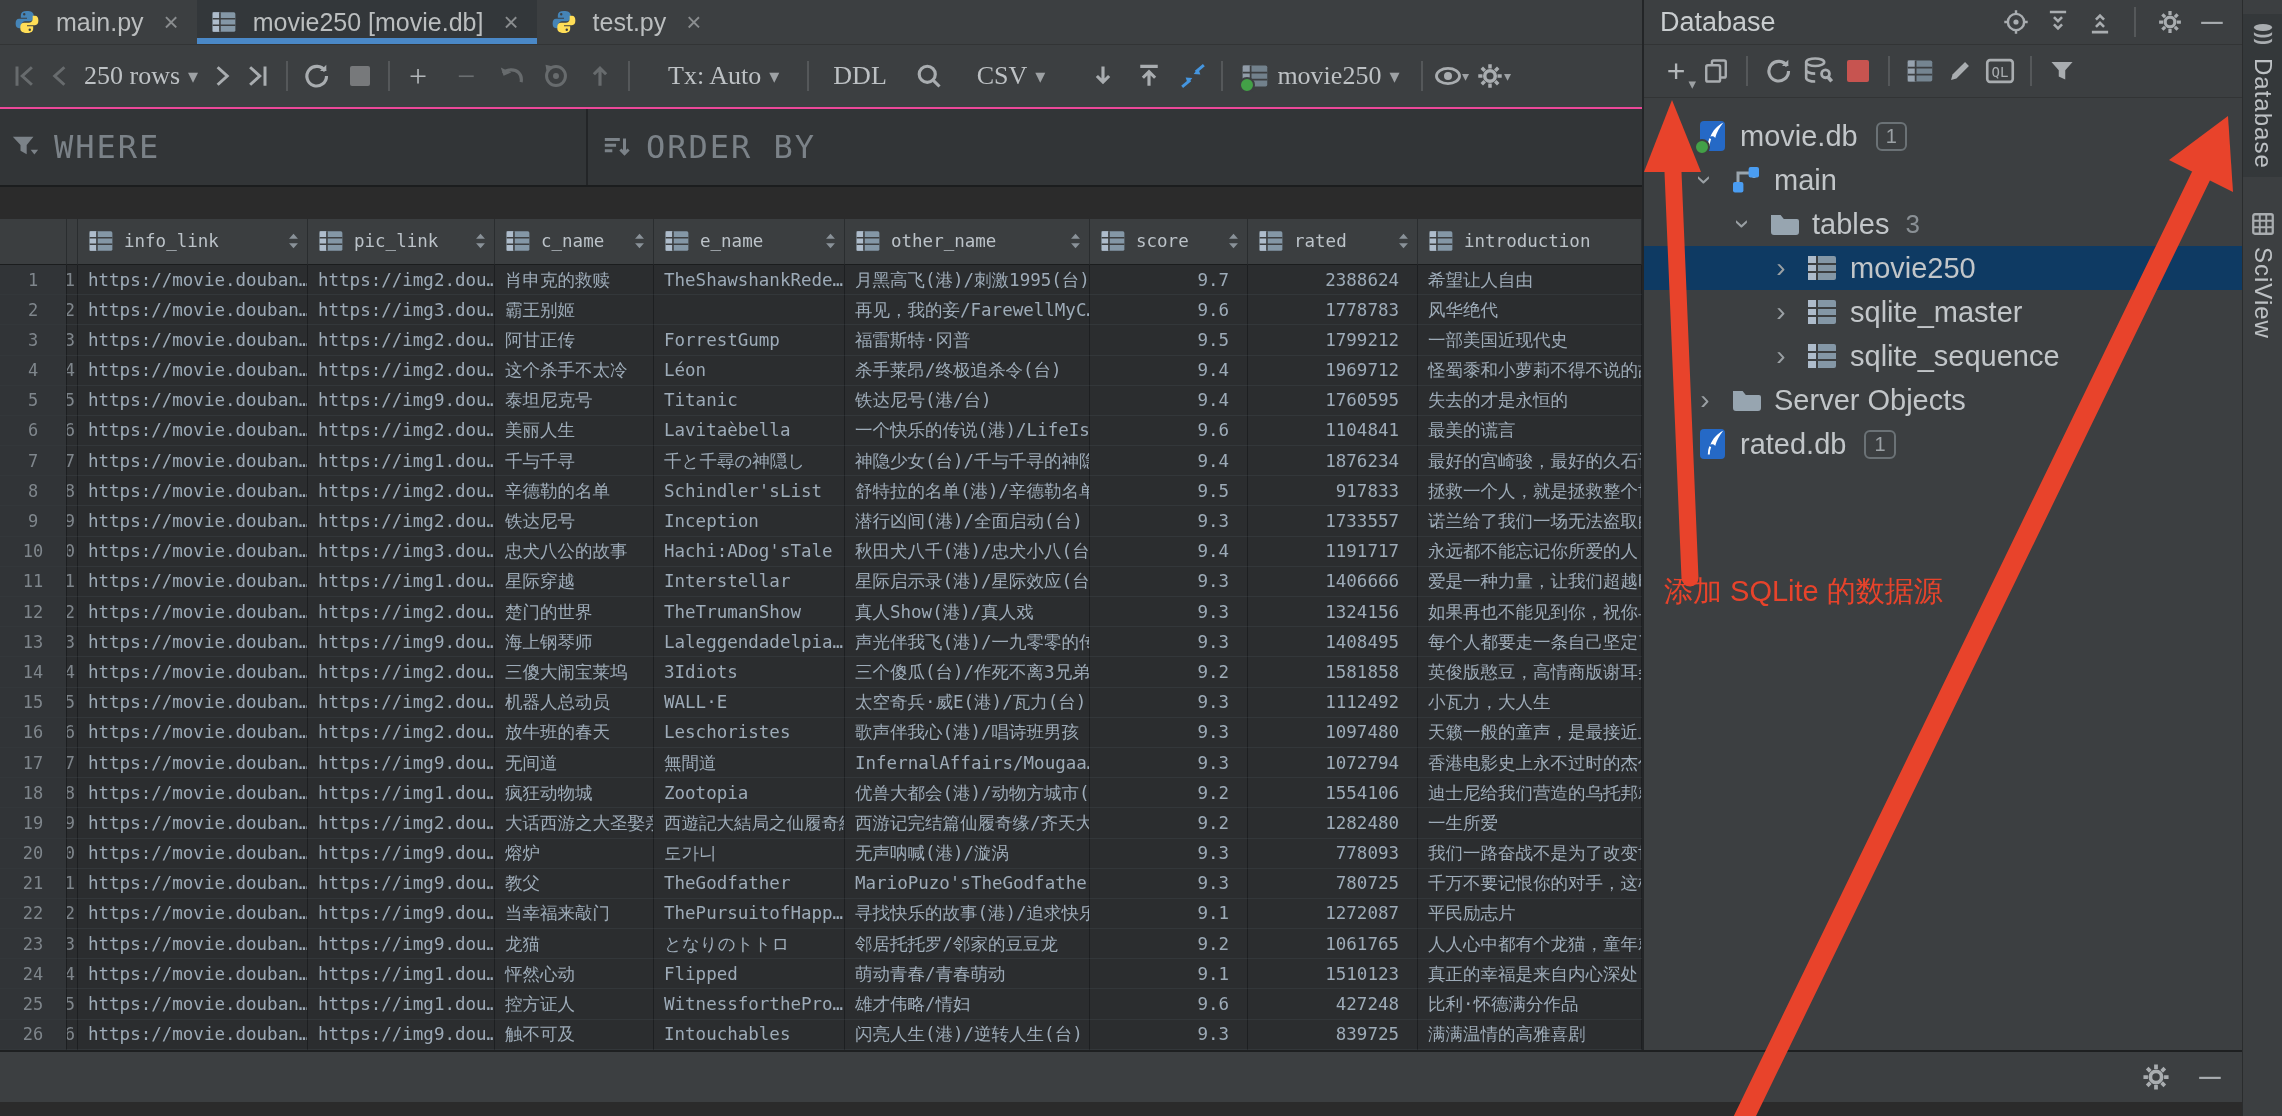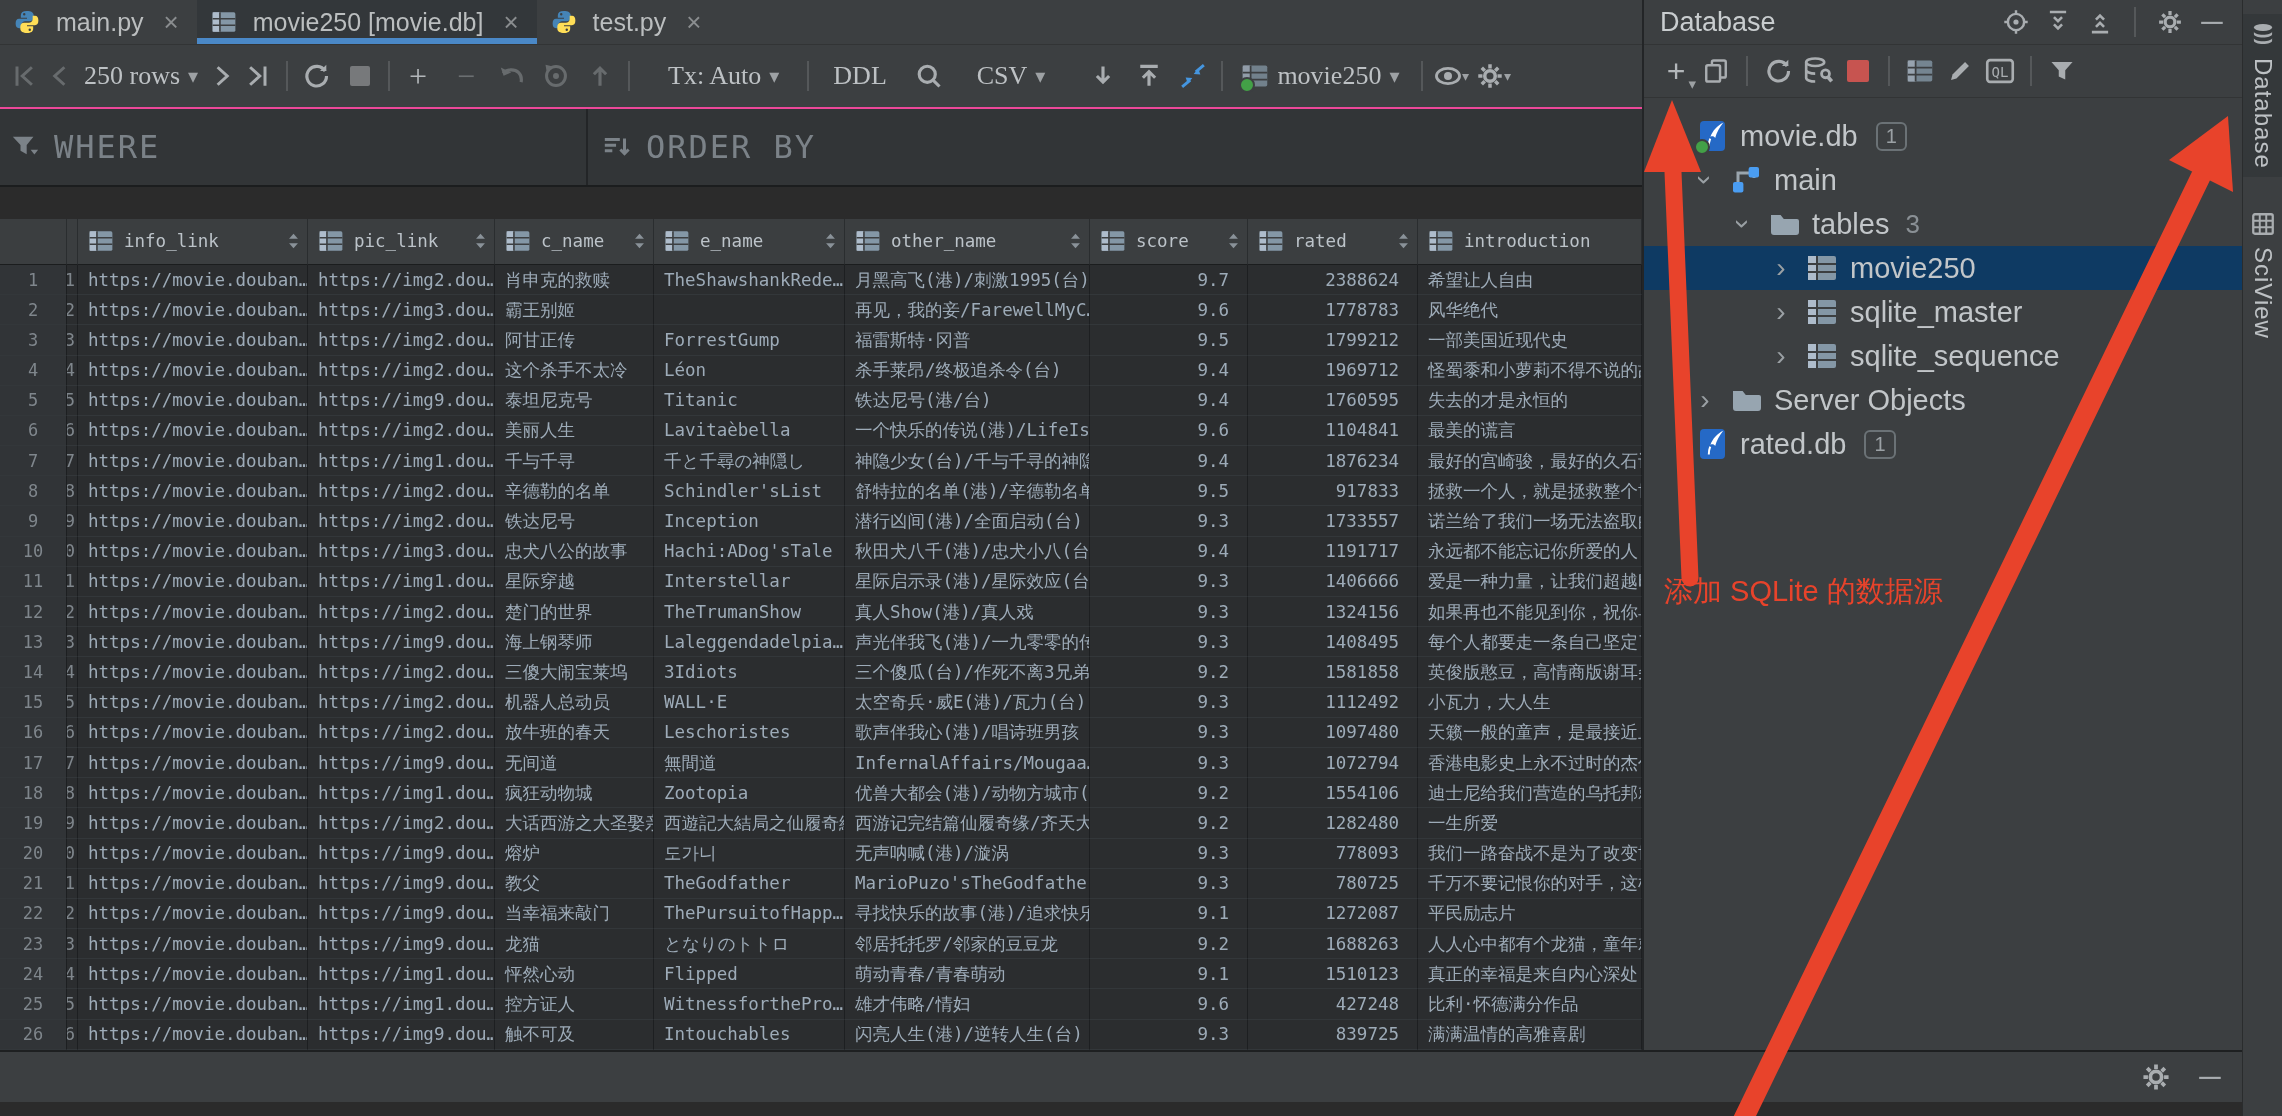--- a/index.html
+++ b/index.html
@@ -819,21 +819,21 @@
     <div class="cell gutter">23</div>
     <div class="cell sliver">
                   <span>23</span>
                 </div>
     <div class="cell">https://movie.douban…</div>
                 <div class="cell">https://img9.dou…</div>
                 <div class="cell">龙猫</div>
                 <div class="cell">となりのトトロ</div>
                 <div class="cell">邻居托托罗/邻家的豆豆龙</div>
                 <div class="cell num">9.2</div>
-                <div class="cell num">1688263</div>
+                <div class="cell num">1061765</div>
                 <div class="cell">人人心中都有个龙猫，童年就永</div>
   </div>
   <div class="grid-row">
     <div class="cell gutter">24</div>
     <div class="cell sliver">
                   <span>24</span>
                 </div>
     <div class="cell">https://movie.douban…</div>
                 <div class="cell">https://img1.dou…</div>
                 <div class="cell">怦然心动</div>

